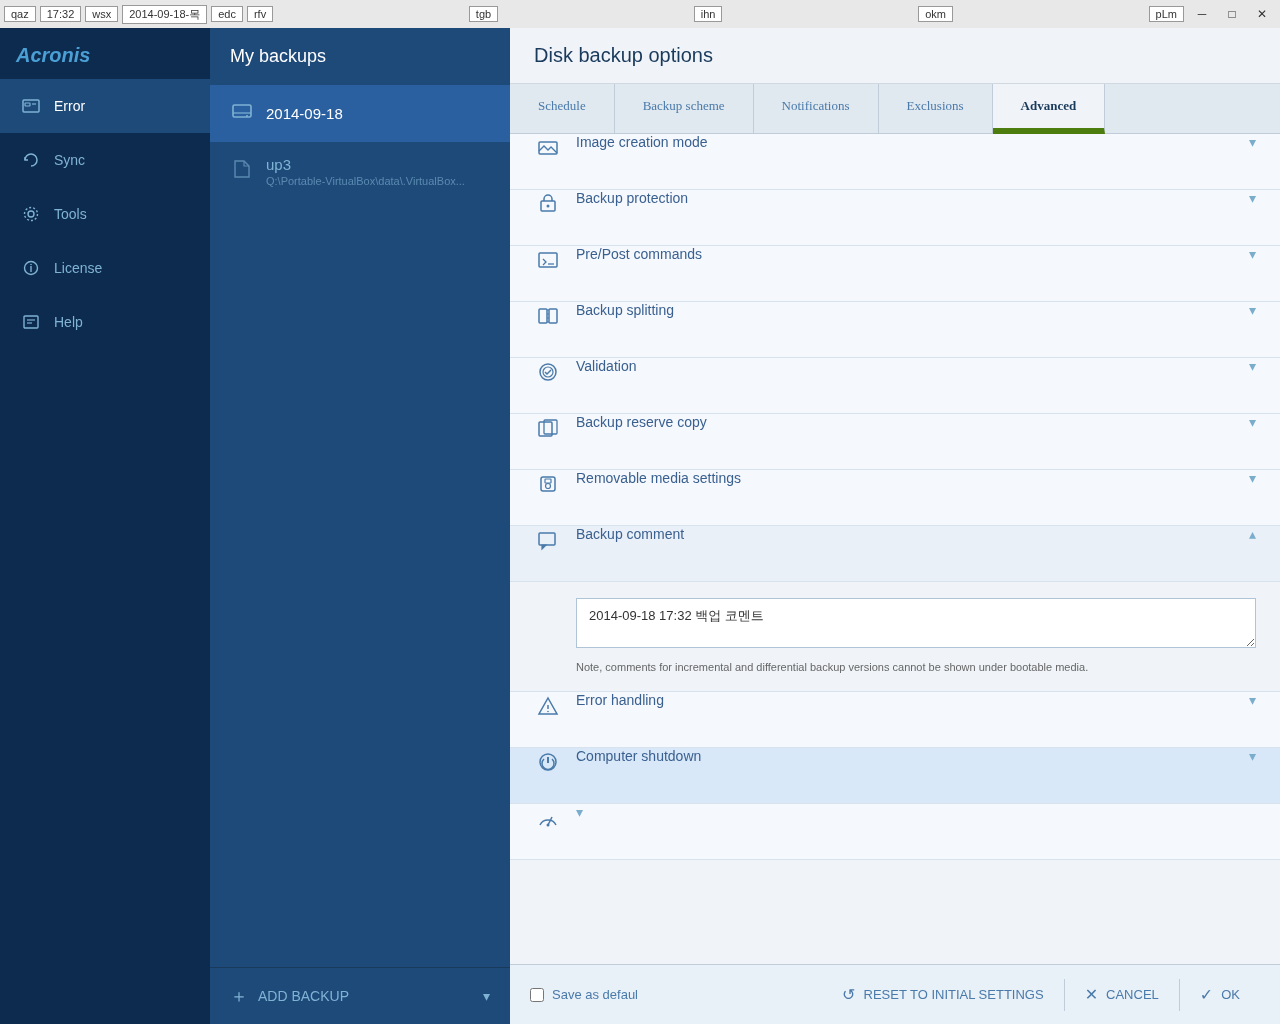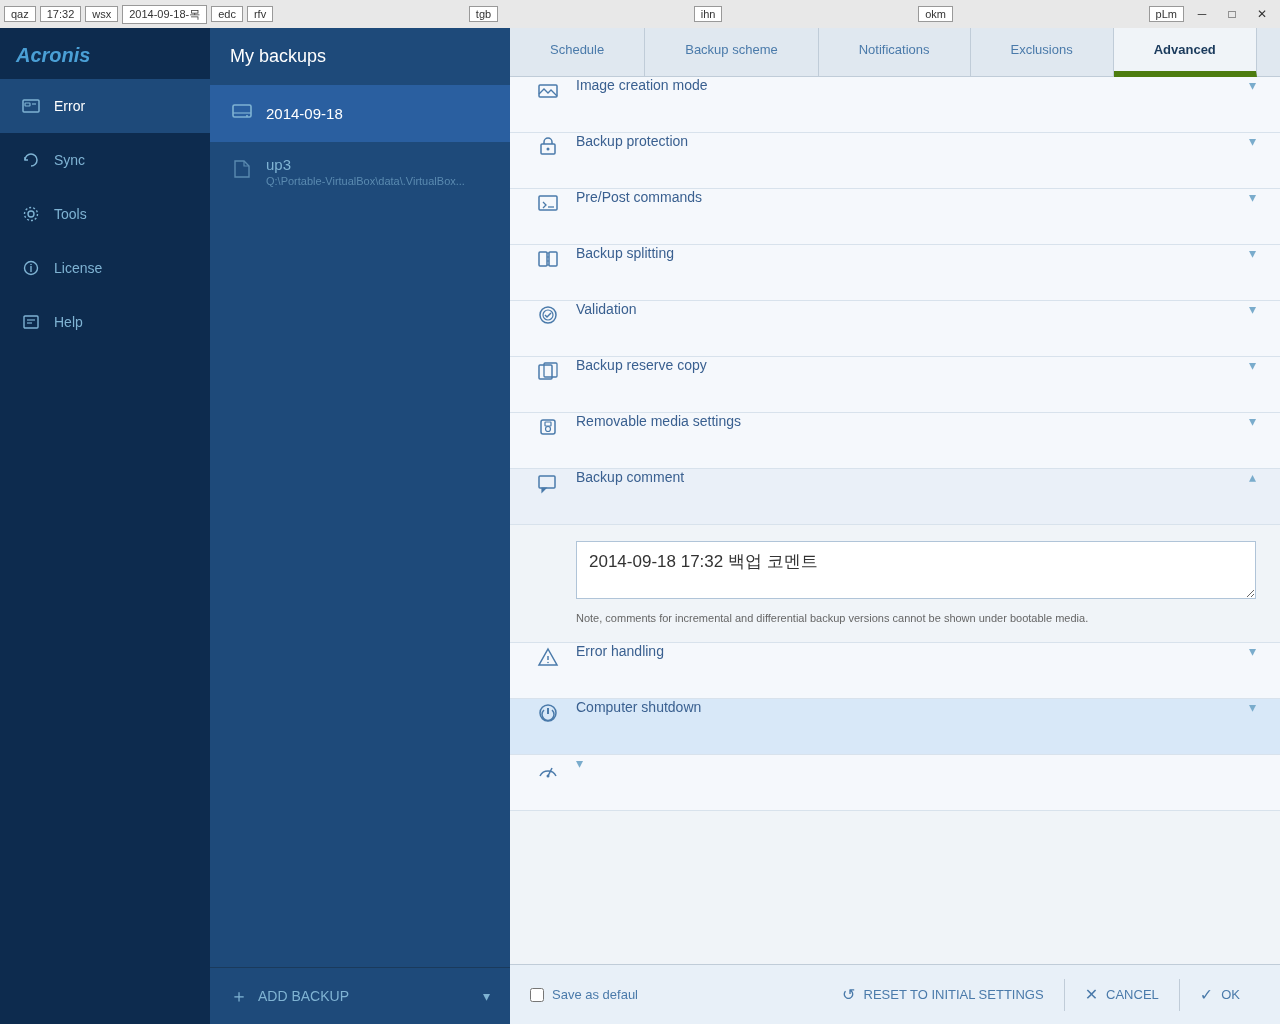--- a/index.html
+++ b/index.html
@@ -68,22 +68,22 @@
     .options-header {
       padding: 16px 24px; background: #f0f4f8; border-bottom: 1px solid #d0d8e0;
     }
     .options-title { font-size: 20px; color: #1a3a5c; font-weight: 300; }
 
     
     .tabs-bar {
       display: flex; background: #e0e8f0; border-bottom: 1px solid #c0ccd8; flex-shrink: 0;
     }
     .tab {
-      padding: 14px 40px; font-size: 13px; color: #4a7aaa; cursor: pointer;
-      border-right: 1px solid #c0ccd8; white-space: nowrap;
+      padding: 14px 28px; font-size: 13px; color: #4a7aaa; cursor: pointer;
+      border-right: 1px solid #c0ccd8; white-space: nowrap; font-family: Liberation Serif, serif;
     }
     .tab.active { background: #f0f4f8; color: #1a3a5c; font-weight: 600; border-bottom: 6px solid #4d7c0f; margin-bottom: -1px; }
 
     
     .options-content { flex: 1; overflow-y: auto; }
 
     .option-row {
       display: flex; padding: 0 24px;
       border-bottom: 1px solid #d8e2ec; min-height: 56px; cursor: pointer; background: #f5f8fc;
     }
@@ -93,21 +93,21 @@
     .option-icon { width: 28px; height: 28px; color: #4a7aaa; display: flex; align-items: center; justify-content: center; flex-shrink: 0; margin-right: 14px; }
     .option-label { flex: 1; font-size: 14px; color: #3a6090; }
     .option-chevron { color: #7aaccc; font-size: 14px; }
 
     
     .option-expanded-content {
       padding: 16px 24px 16px 66px; background: #f0f4f8; border-bottom: 1px solid #d8e2ec;
     }
     .comment-textarea {
       width: 100%; min-height: 50px; padding: 8px 12px; border: 1px solid #b0c4d8;
-      font-size: 17px; color: #333; font-family: inherit; resize: vertical; background: #fff;
+      font-size: 13px; color: #333; font-family: inherit; resize: vertical; background: #fff;
     }
     .comment-note {
       font-size: 11px; color: #666; margin-top: 8px; line-height: 1.4;
     }
 
     
     .options-footer {
       display: flex; align-items: center; padding: 0 20px; height: 60px;
       background: #e8f0f8; border-top: 1px solid #c0ccd8; gap: 0; flex-shrink: 0;
     }
@@ -237,20 +237,23 @@
     </div>
 
     <div class="add-backup-btn">
       <span style="font-size:18px; color:#7fb3d3;">＋</span>
       <span>ADD BACKUP</span>
       <span style="margin-left:auto; color:#7fb3d3;">▾</span>
     </div>
   </div>
 
   <div class="options-panel">
+    <div class="options-header">
+      <span class="options-title">Disk backup options</span>
+    </div>
 
     <div class="tabs-bar">
       <div class="tab">
         <span>Schedule</span>
       </div>
       <div class="tab">
         <span>Backup scheme</span>
       </div>
       <div class="tab">
         <span>Notifications</span>

